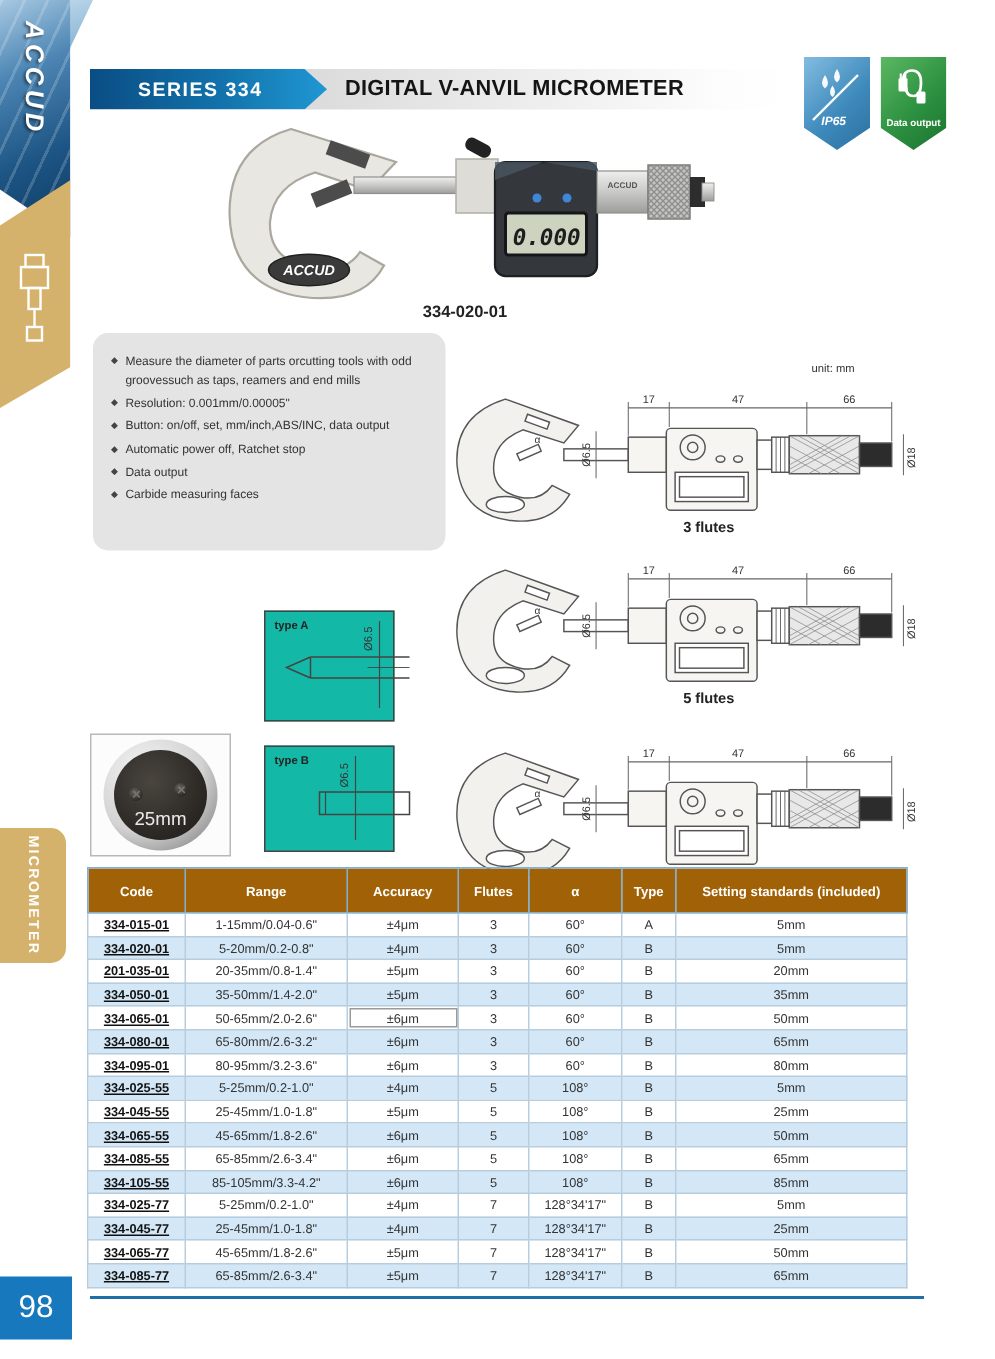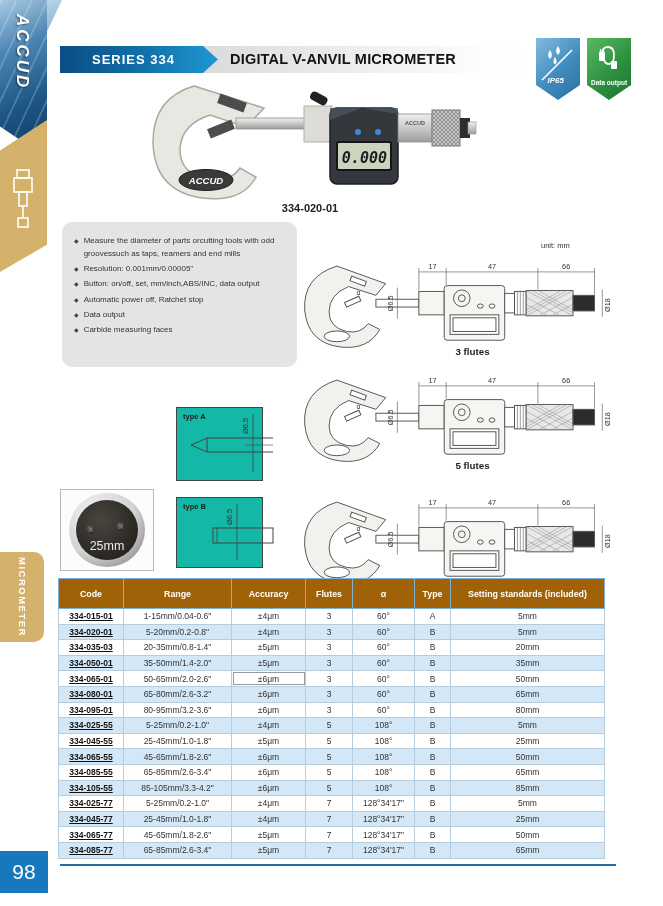--- a/index.html
+++ b/index.html
@@ -451,21 +451,21 @@
         <tr class="alt">
           <td class="code">334-020-01</td>
           <td>5-20mm/0.2-0.8"</td>
           <td>±4μm</td>
           <td>3</td>
           <td>60°</td>
           <td>B</td>
           <td>5mm</td>
         </tr>
         <tr>
-          <td class="code">334-035-03</td>
+          <td class="code">201-035-01</td>
           <td>20-35mm/0.8-1.4"</td>
           <td>±5μm</td>
           <td>3</td>
           <td>60°</td>
           <td>B</td>
           <td>20mm</td>
         </tr>
         <tr class="alt">
           <td class="code">334-050-01</td>
           <td>35-50mm/1.4-2.0"</td>

